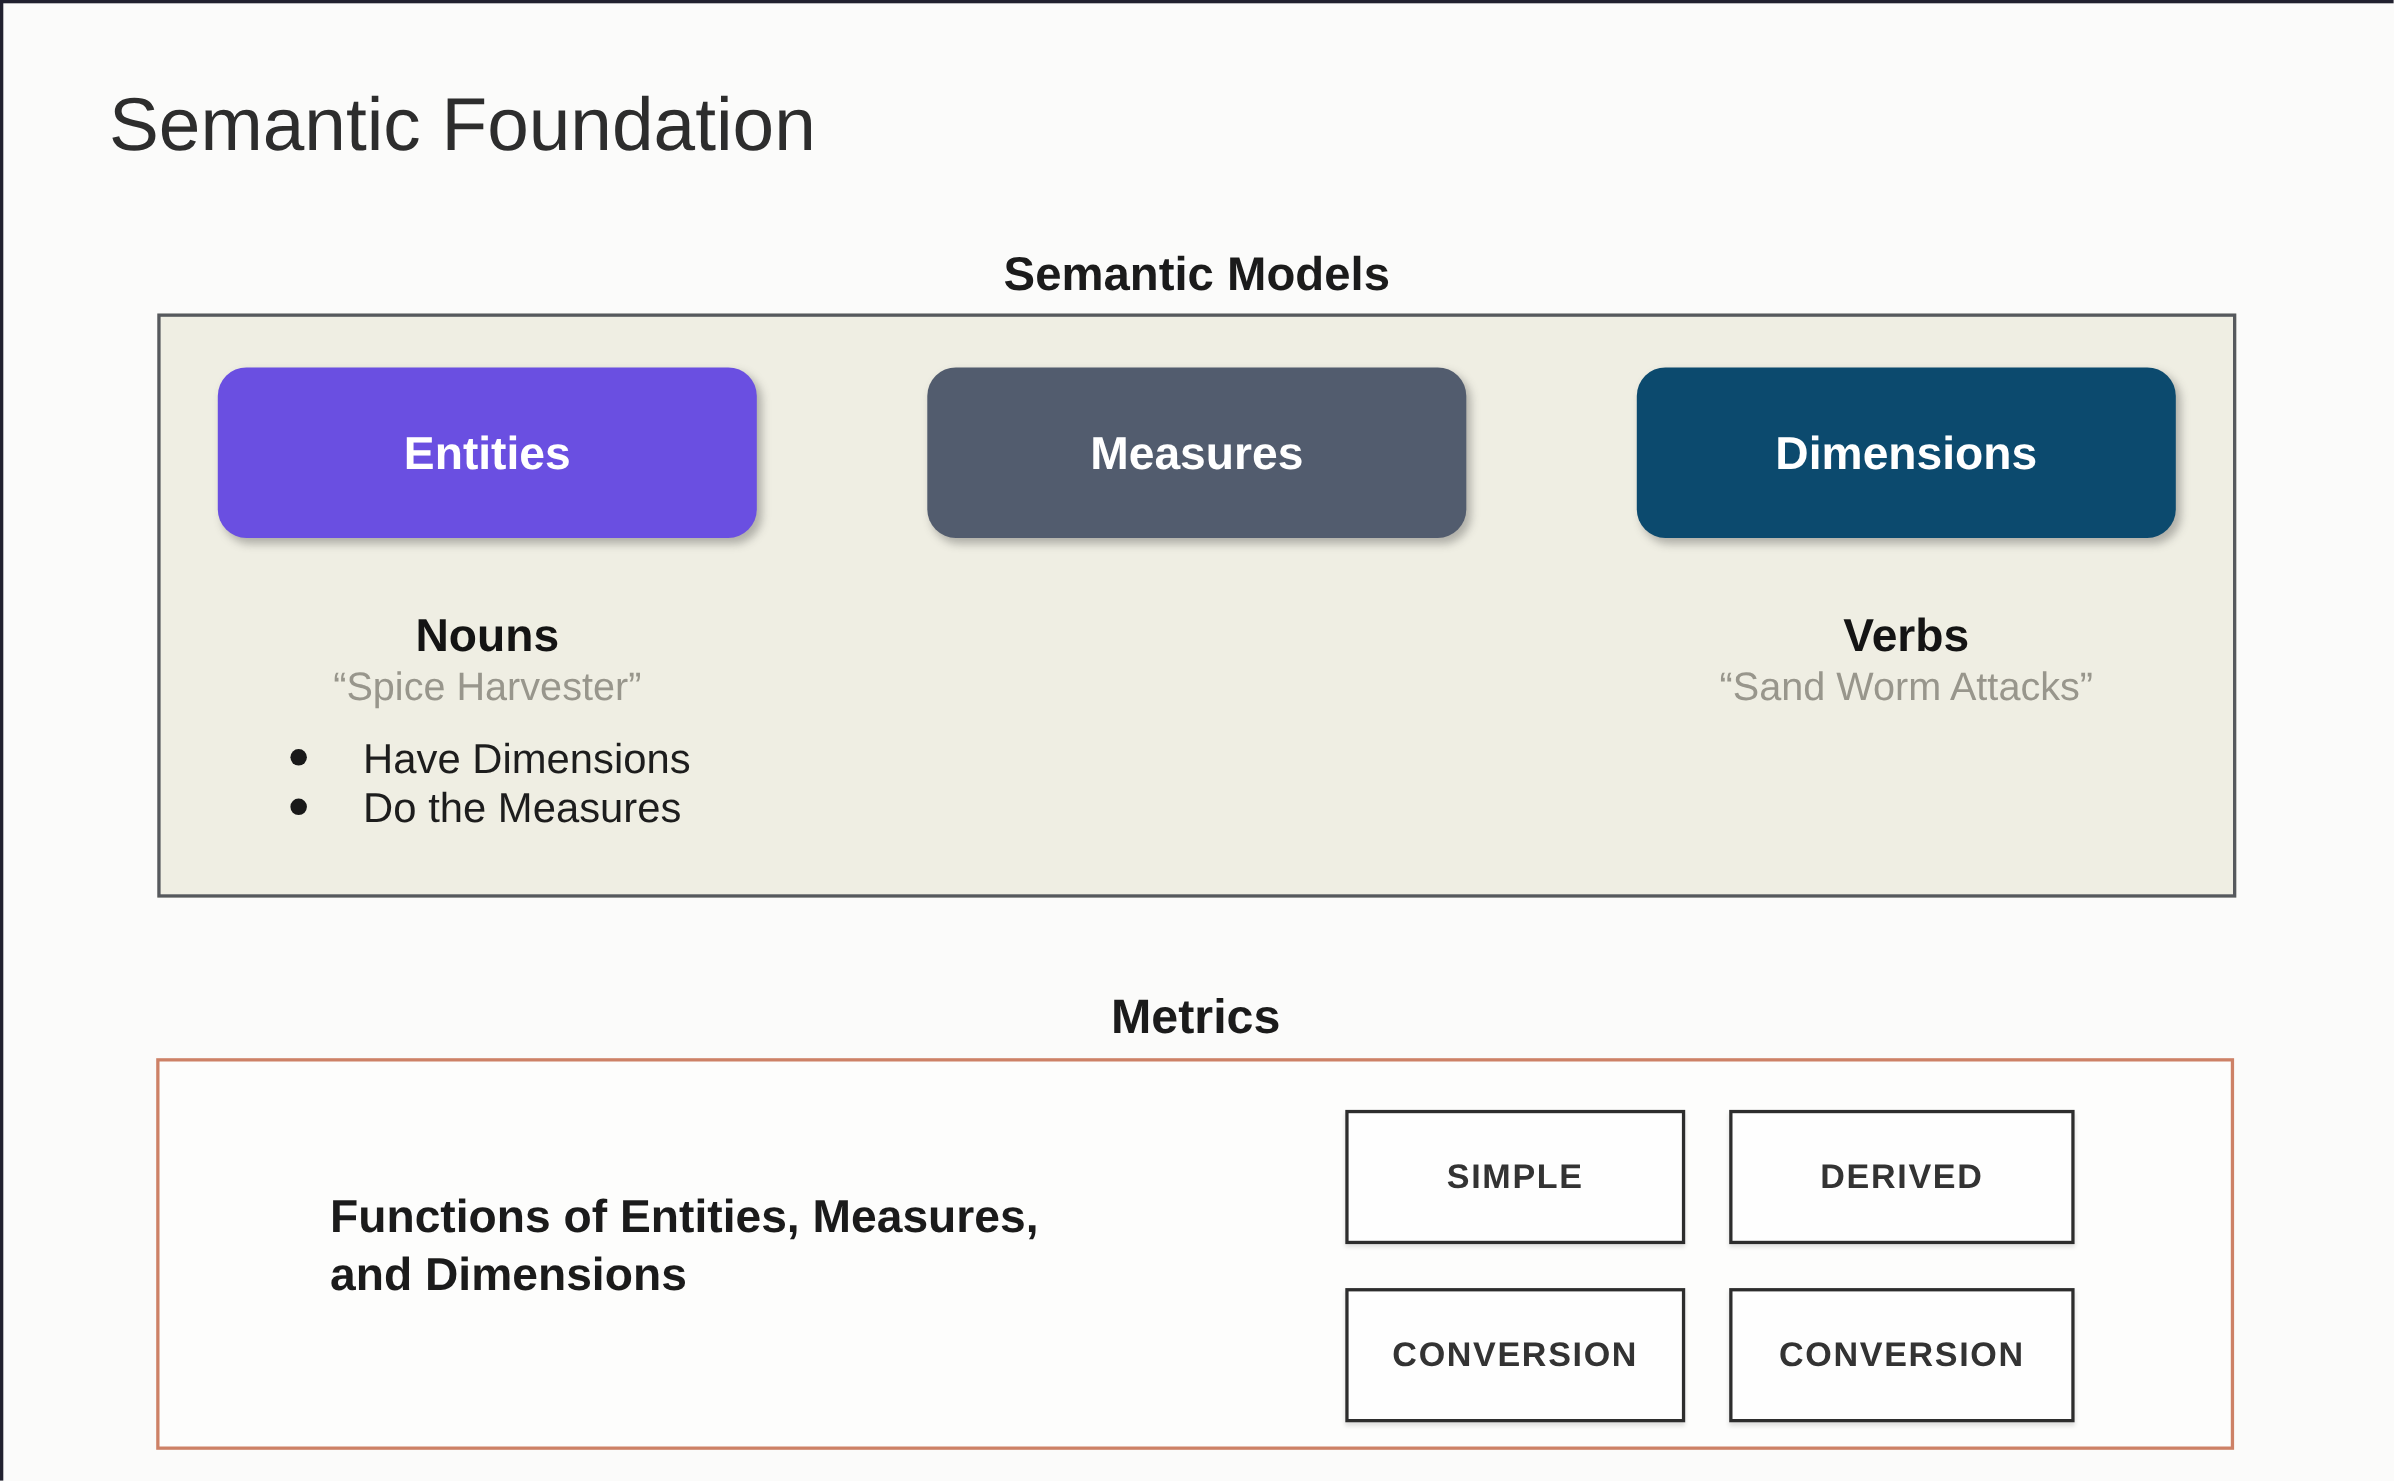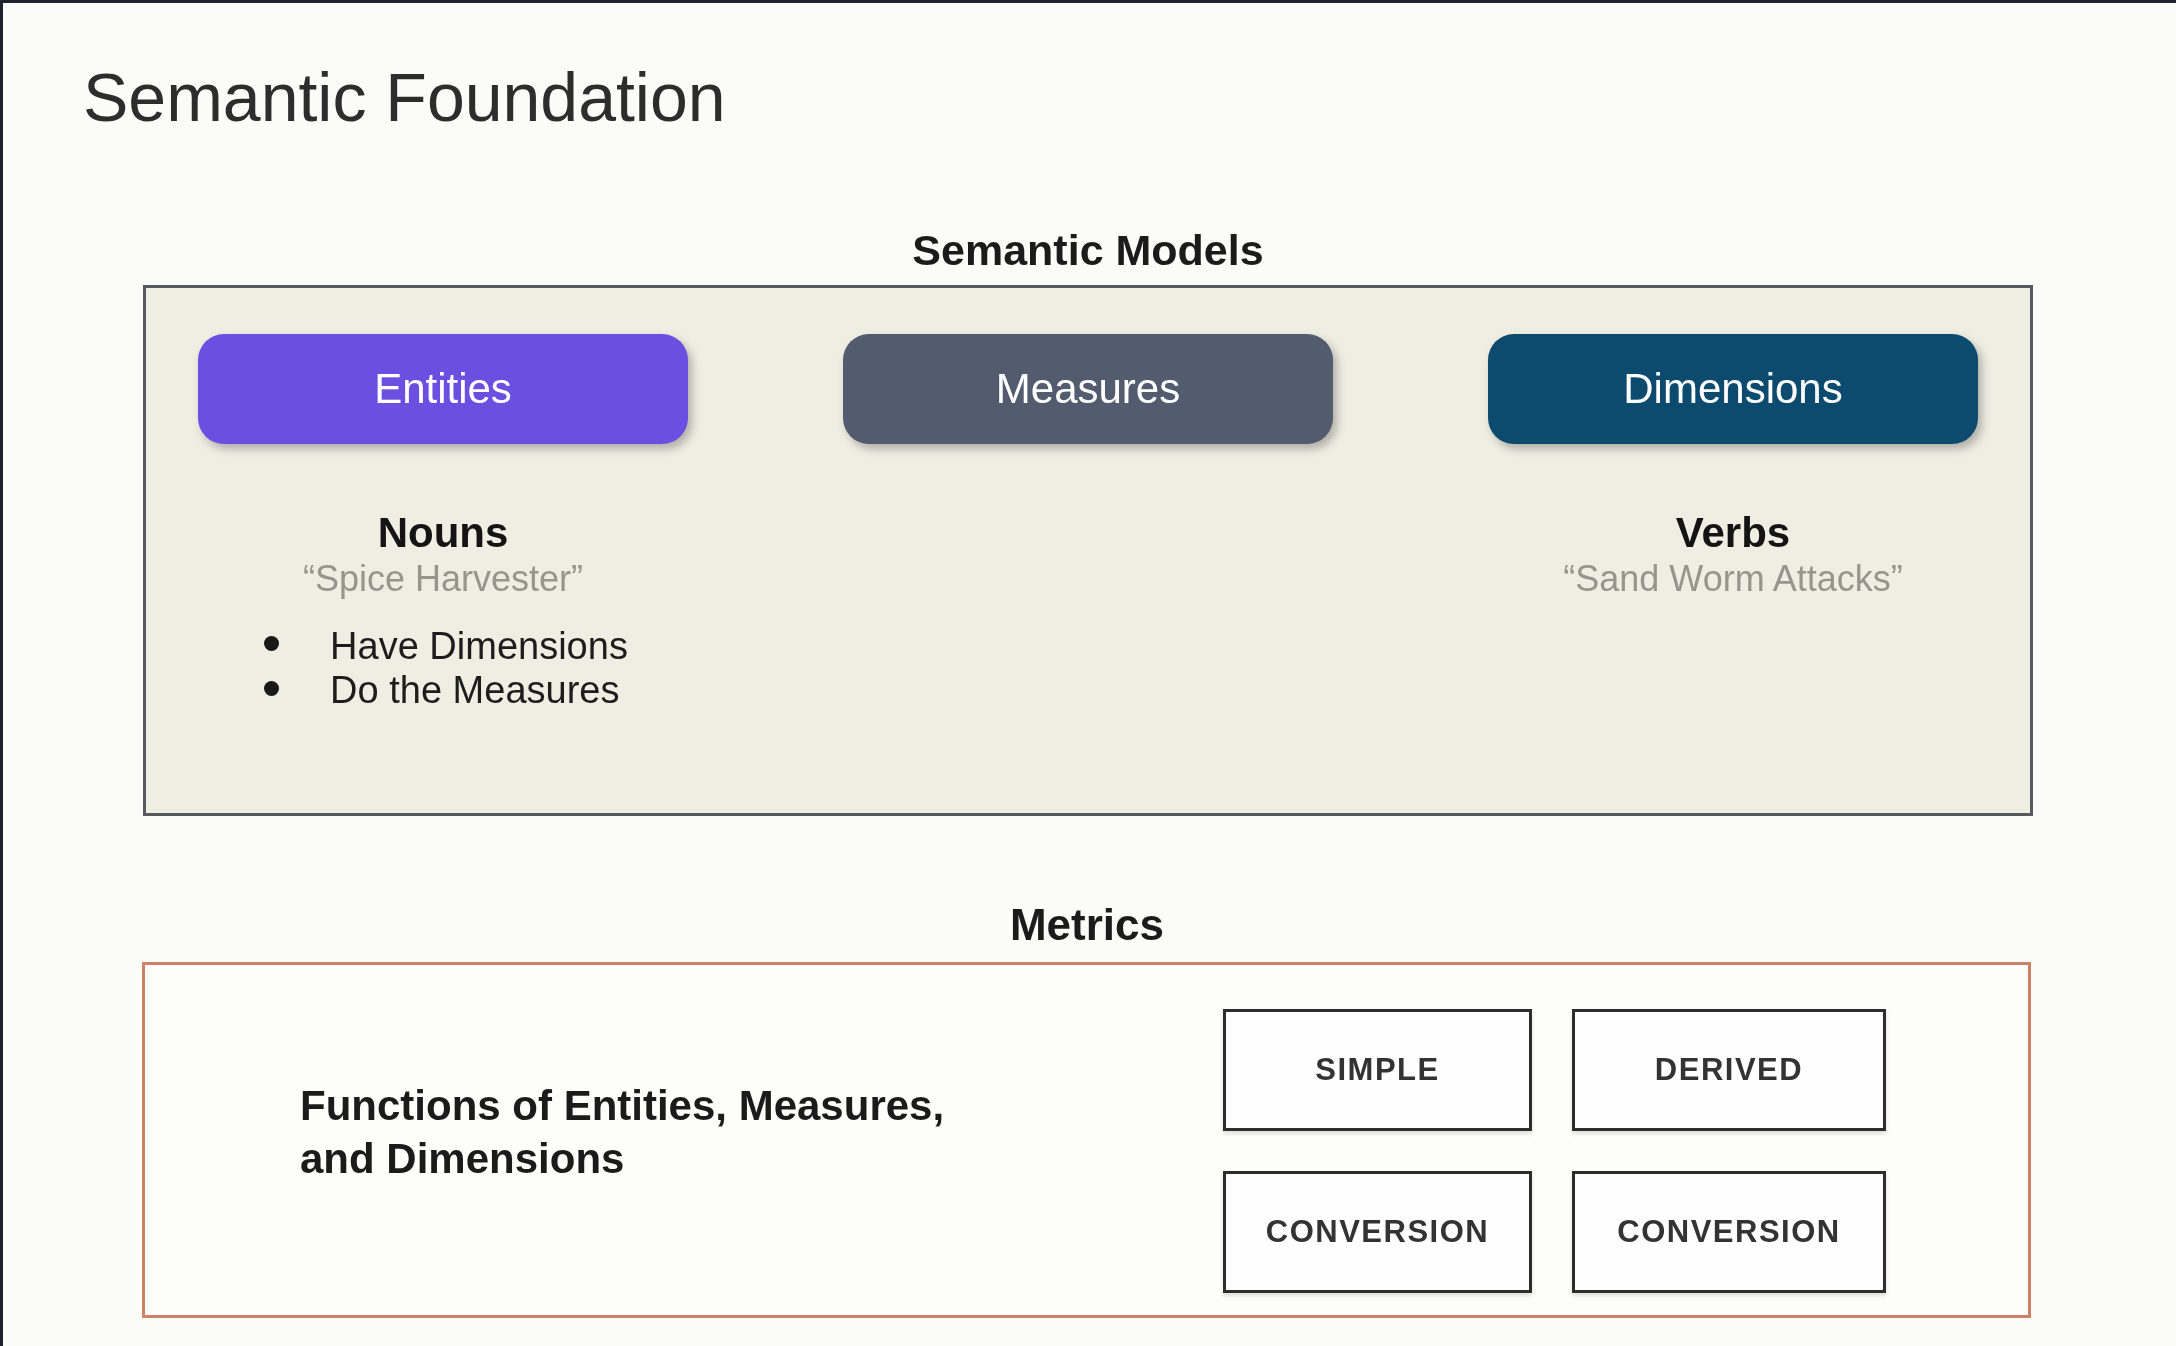--- a/index.html
+++ b/index.html
@@ -7,36 +7,36 @@
     width:2176px;height:1346px;
     background:#fbfbfa;
     position:relative;overflow:hidden;
     box-sizing:border-box;
     border-top:3px solid #21212f;
     border-left:3px solid #21212f;
     font-family:"Liberation Sans",sans-serif;
     color:#1d1d1d;
   }
   .title{
-    position:absolute;left:80px;top:60px;margin:0;
+    position:absolute;left:80px;top:60px;margin:16px;
     font-size:68px;font-weight:400;line-height:1;color:#2d2d2d;
   }
   .sm-heading{
     position:absolute;left:140px;top:226px;width:1890px;
     text-align:center;font-size:43px;font-weight:700;line-height:1;color:#1b1b1b;
   }
   .sm-panel{
     position:absolute;left:140px;top:282px;width:1890px;height:531px;
     border:3px solid #56595d;box-sizing:border-box;
   }
   .pill-row{display:flex;justify-content:space-between;padding:46px 52px 0;}
   .pill{
-    width:490px;height:110px;border-radius:26px;
+    width:490px;height:155px;border-radius:26px;
     display:flex;align-items:center;justify-content:center;
-    color:#ffffff;font-size:42px;font-weight:400;
+    color:#ffffff;font-size:42px;font-weight:700;
     box-shadow:4px 5px 8px rgba(60,60,60,0.35);
   }
   .col-row{display:flex;justify-content:space-between;padding:66px 52px 0;}
   .col{width:490px;text-align:center;}
   .role{font-size:42px;font-weight:700;line-height:1.1;color:#141414;}
   .quote{font-size:36px;line-height:1.15;margin-top:2px;color:#98968c;}
   .bullets{
     display:inline-block;text-align:left;
     margin:24px auto 0;padding:0;list-style:none;
     font-size:38px;line-height:1.16;color:#1d1d1d;

